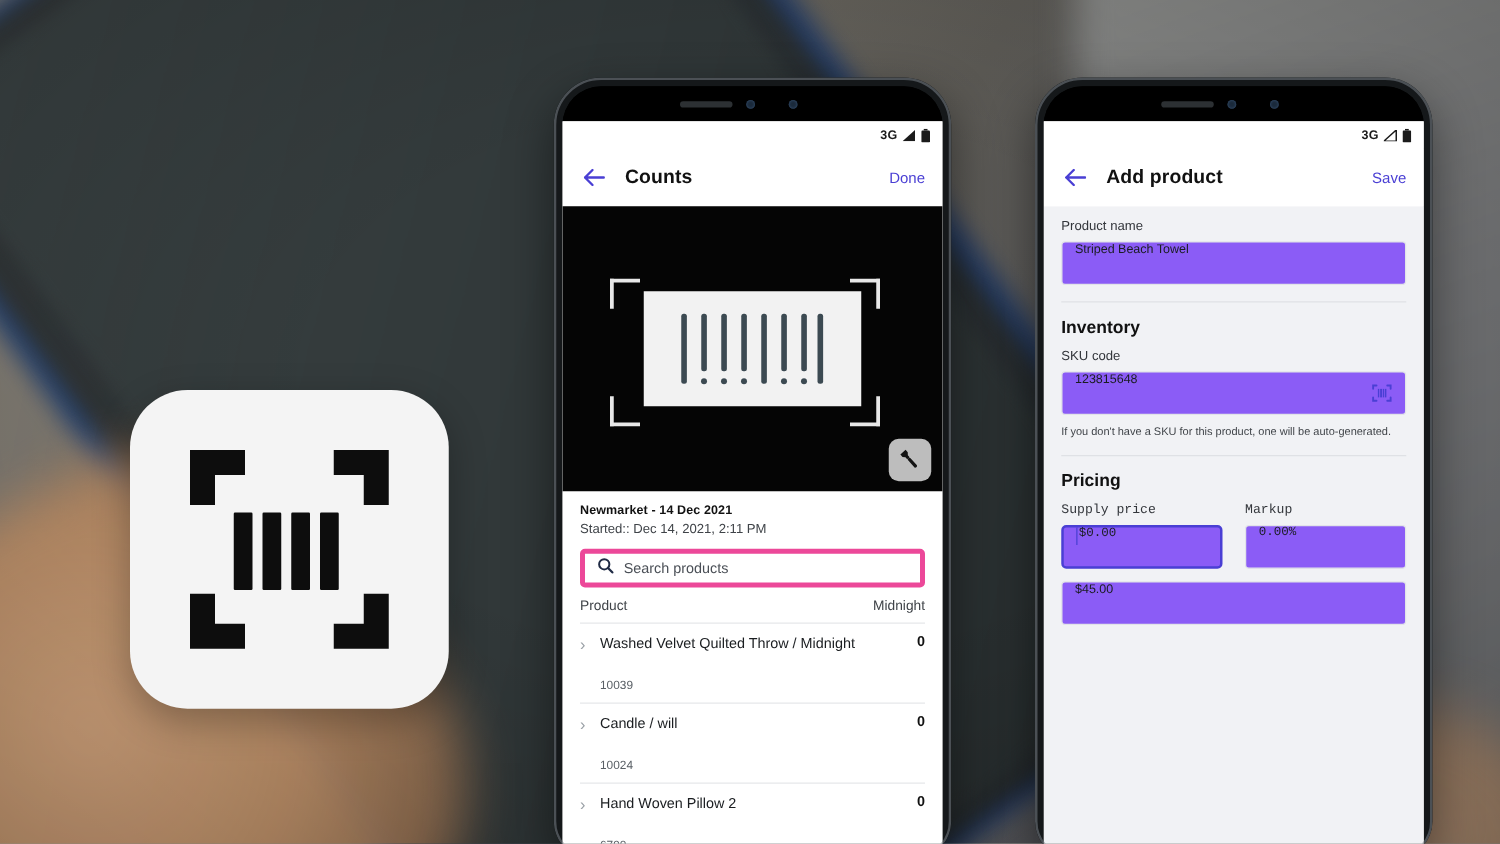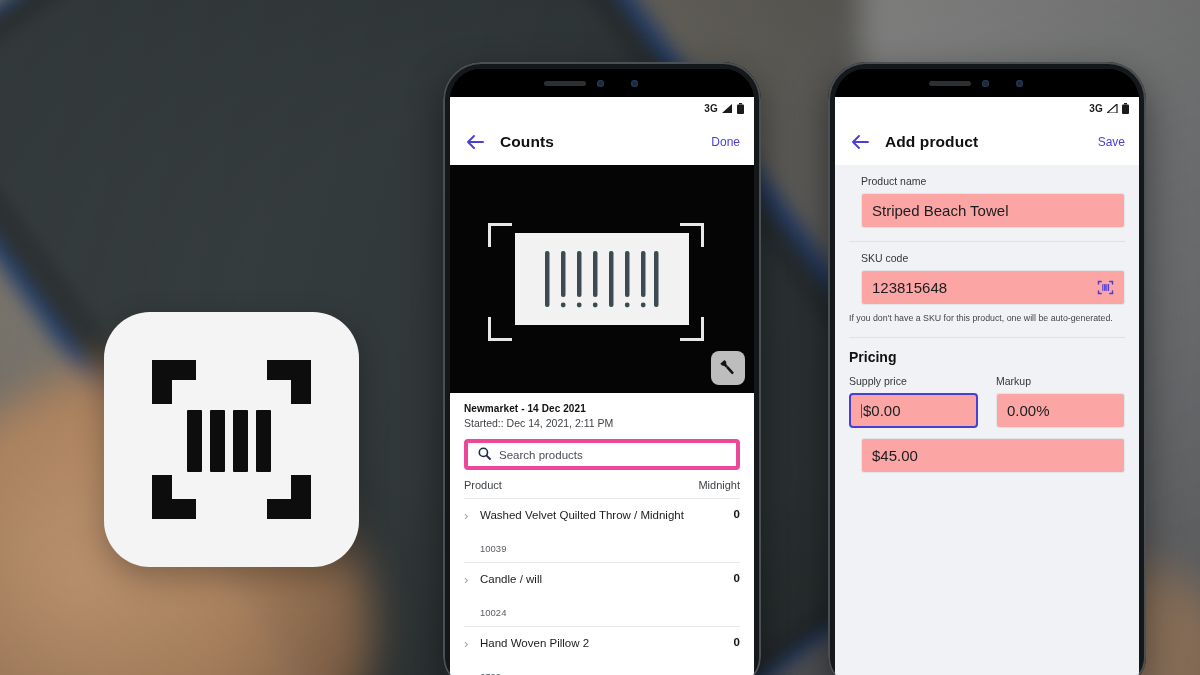--- a/index.html
+++ b/index.html
@@ -283,30 +283,30 @@
   .prod-name { font-size: 11.5px; color: #1a1d20; line-height: 14px; }
   .prod-sku { font-size: 9.5px; color: #5a6066; margin-top: 21px; }
   .prod-count { font-size: 11.5px; color: #111; font-weight: 600; padding-left: 8px; }
 
   
   .form-body {
     background: #f1f2f5;
     height: 100%;
     padding: 0 0 0 0;
   }
-  .fld-group { padding: 10px 14px 0 26px; }
+  .fld-group { padding: 10px 14px 0 14px; }
   .fld-label { font-size: 10.5px; color: #33363b; margin-bottom: 6px; }
   .fld-box {
-    background: #fca5a5;
+    background: #8b5cf6;
     border: 1px solid #e2e4e8;
     border-radius: 3px;
     height: 35px;
-    display: flex; align-items: center;
+    display: flex; 
     padding: 0 10px;
-    font-size: 15px;
+    font-size: 10px;
     color: #1a1d20;
   }
   .fld-box.focused {
     border: 2px solid #4a3fd4;
     border-radius: 4px;
   }
   .caret {
     display: inline-block;
     width: 1px; height: 14px;
     background: #4a3fd4;
@@ -316,21 +316,21 @@
   .scan-icon-btn { margin-left: auto; display: flex; align-items: center; }
   .sect-divider { height: 1px; background: #dfe1e5; margin: 13px 14px 0 14px; }
   .sect-title {
     font-size: 14px; font-weight: 700; color: #111;
     padding: 11px 14px 0 14px;
   }
   .helper {
     font-size: 8.8px; color: #41454a;
     padding: 7px 14px 0 14px; line-height: 12px;
   }
-  .two-col { display: flex; gap: 18px; padding: 0 14px; margin-top: 0; }
+  .two-col { display: flex; gap: 18px; padding: 0 14px; margin-top: 0; font-family: Liberation Mono, monospace; }
   .two-col .col { flex: 1; }
 </style>
 </head>
 <body>
 
 <div id="stage">
 
   <div class="bg-layer">
     <div class="bg-base"></div>
     <div class="bg-wall"></div>
@@ -523,20 +523,21 @@
 
         <div class="fld-group">
           <div class="fld-label">Product name</div>
           <div class="fld-box">
             <span>Striped Beach Towel</span>
           </div>
         </div>
 
         <div class="sect-divider"></div>
 
+        <div class="sect-title">Inventory</div>
 
         <div class="fld-group">
           <div class="fld-label">SKU code</div>
           <div class="fld-box">
             <span>123815648</span>
             <span class="scan-icon-btn">
               <svg width="17" height="17" viewBox="0 0 17 17">
                 <g fill="none" stroke="#4a3fd4" stroke-width="1.5" stroke-linecap="round">
                   <path d="M1.5 5 V2.4 H4.2"></path>
                   <path d="M15.5 5 V2.4 H12.8"></path>

